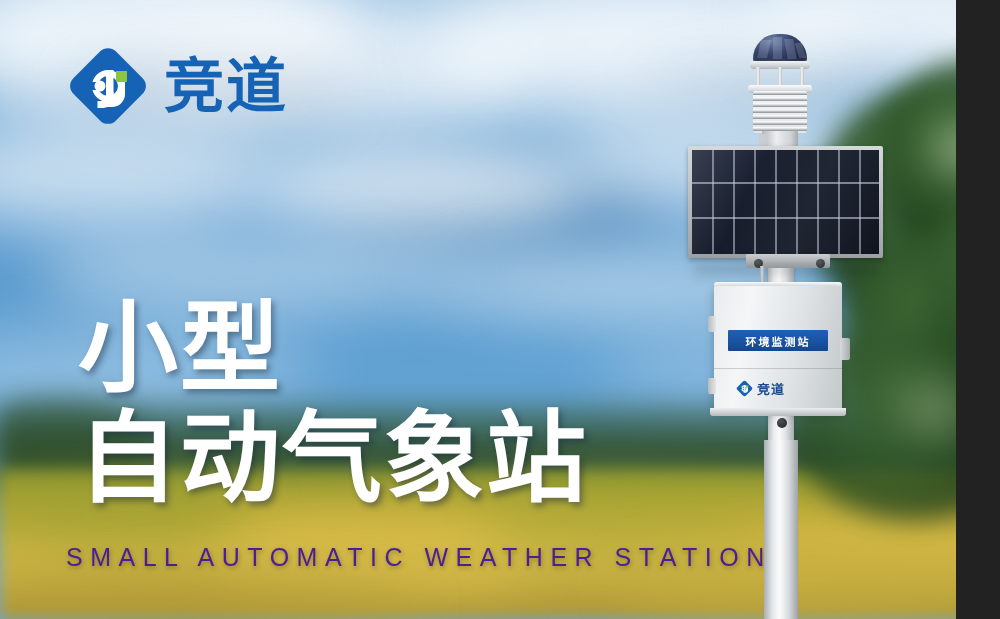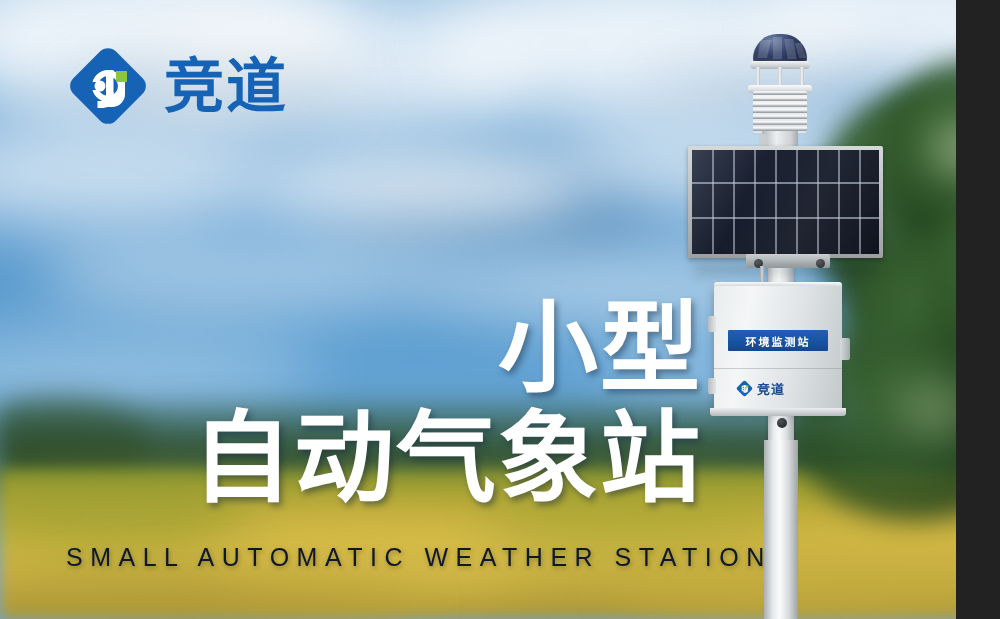--- a/index.html
+++ b/index.html
@@ -110,33 +110,32 @@
   .brand-name{
     font-size:60px;line-height:1;font-weight:bold;
     color:#1663b6;
     letter-spacing:2px;
     font-family:"DejaVu Sans","Liberation Sans",sans-serif;
     white-space:nowrap;
   }
 
   
   .headline{
-    position:absolute;left:62px;top:296px;width:640px;
+    position:absolute;left:78px;top:296px;width:640px;
     color:#ffffff;
     font-family:"DejaVu Sans","Liberation Sans",sans-serif;
     font-weight:bold;
     text-shadow:3px 4px 6px rgba(22,40,60,.45);
     user-select:none;
-    text-align:right;
   }
   .hl-1{font-size:100px;line-height:1.06;letter-spacing:2px;}
   .hl-2{font-size:100px;line-height:1.06;letter-spacing:2px;margin-top:4px;}
   .subtitle{
     position:absolute;left:66px;top:543px;
-    color:#0f172a;
+    color:#4c1d95;
     font-size:25px;
     letter-spacing:7.5px;
     font-weight:300;
     font-family:"Liberation Sans","DejaVu Sans",sans-serif;
     text-shadow:1px 2px 4px rgba(40,40,20,.35);
     white-space:nowrap;
     user-select:none;
   }
 
   

